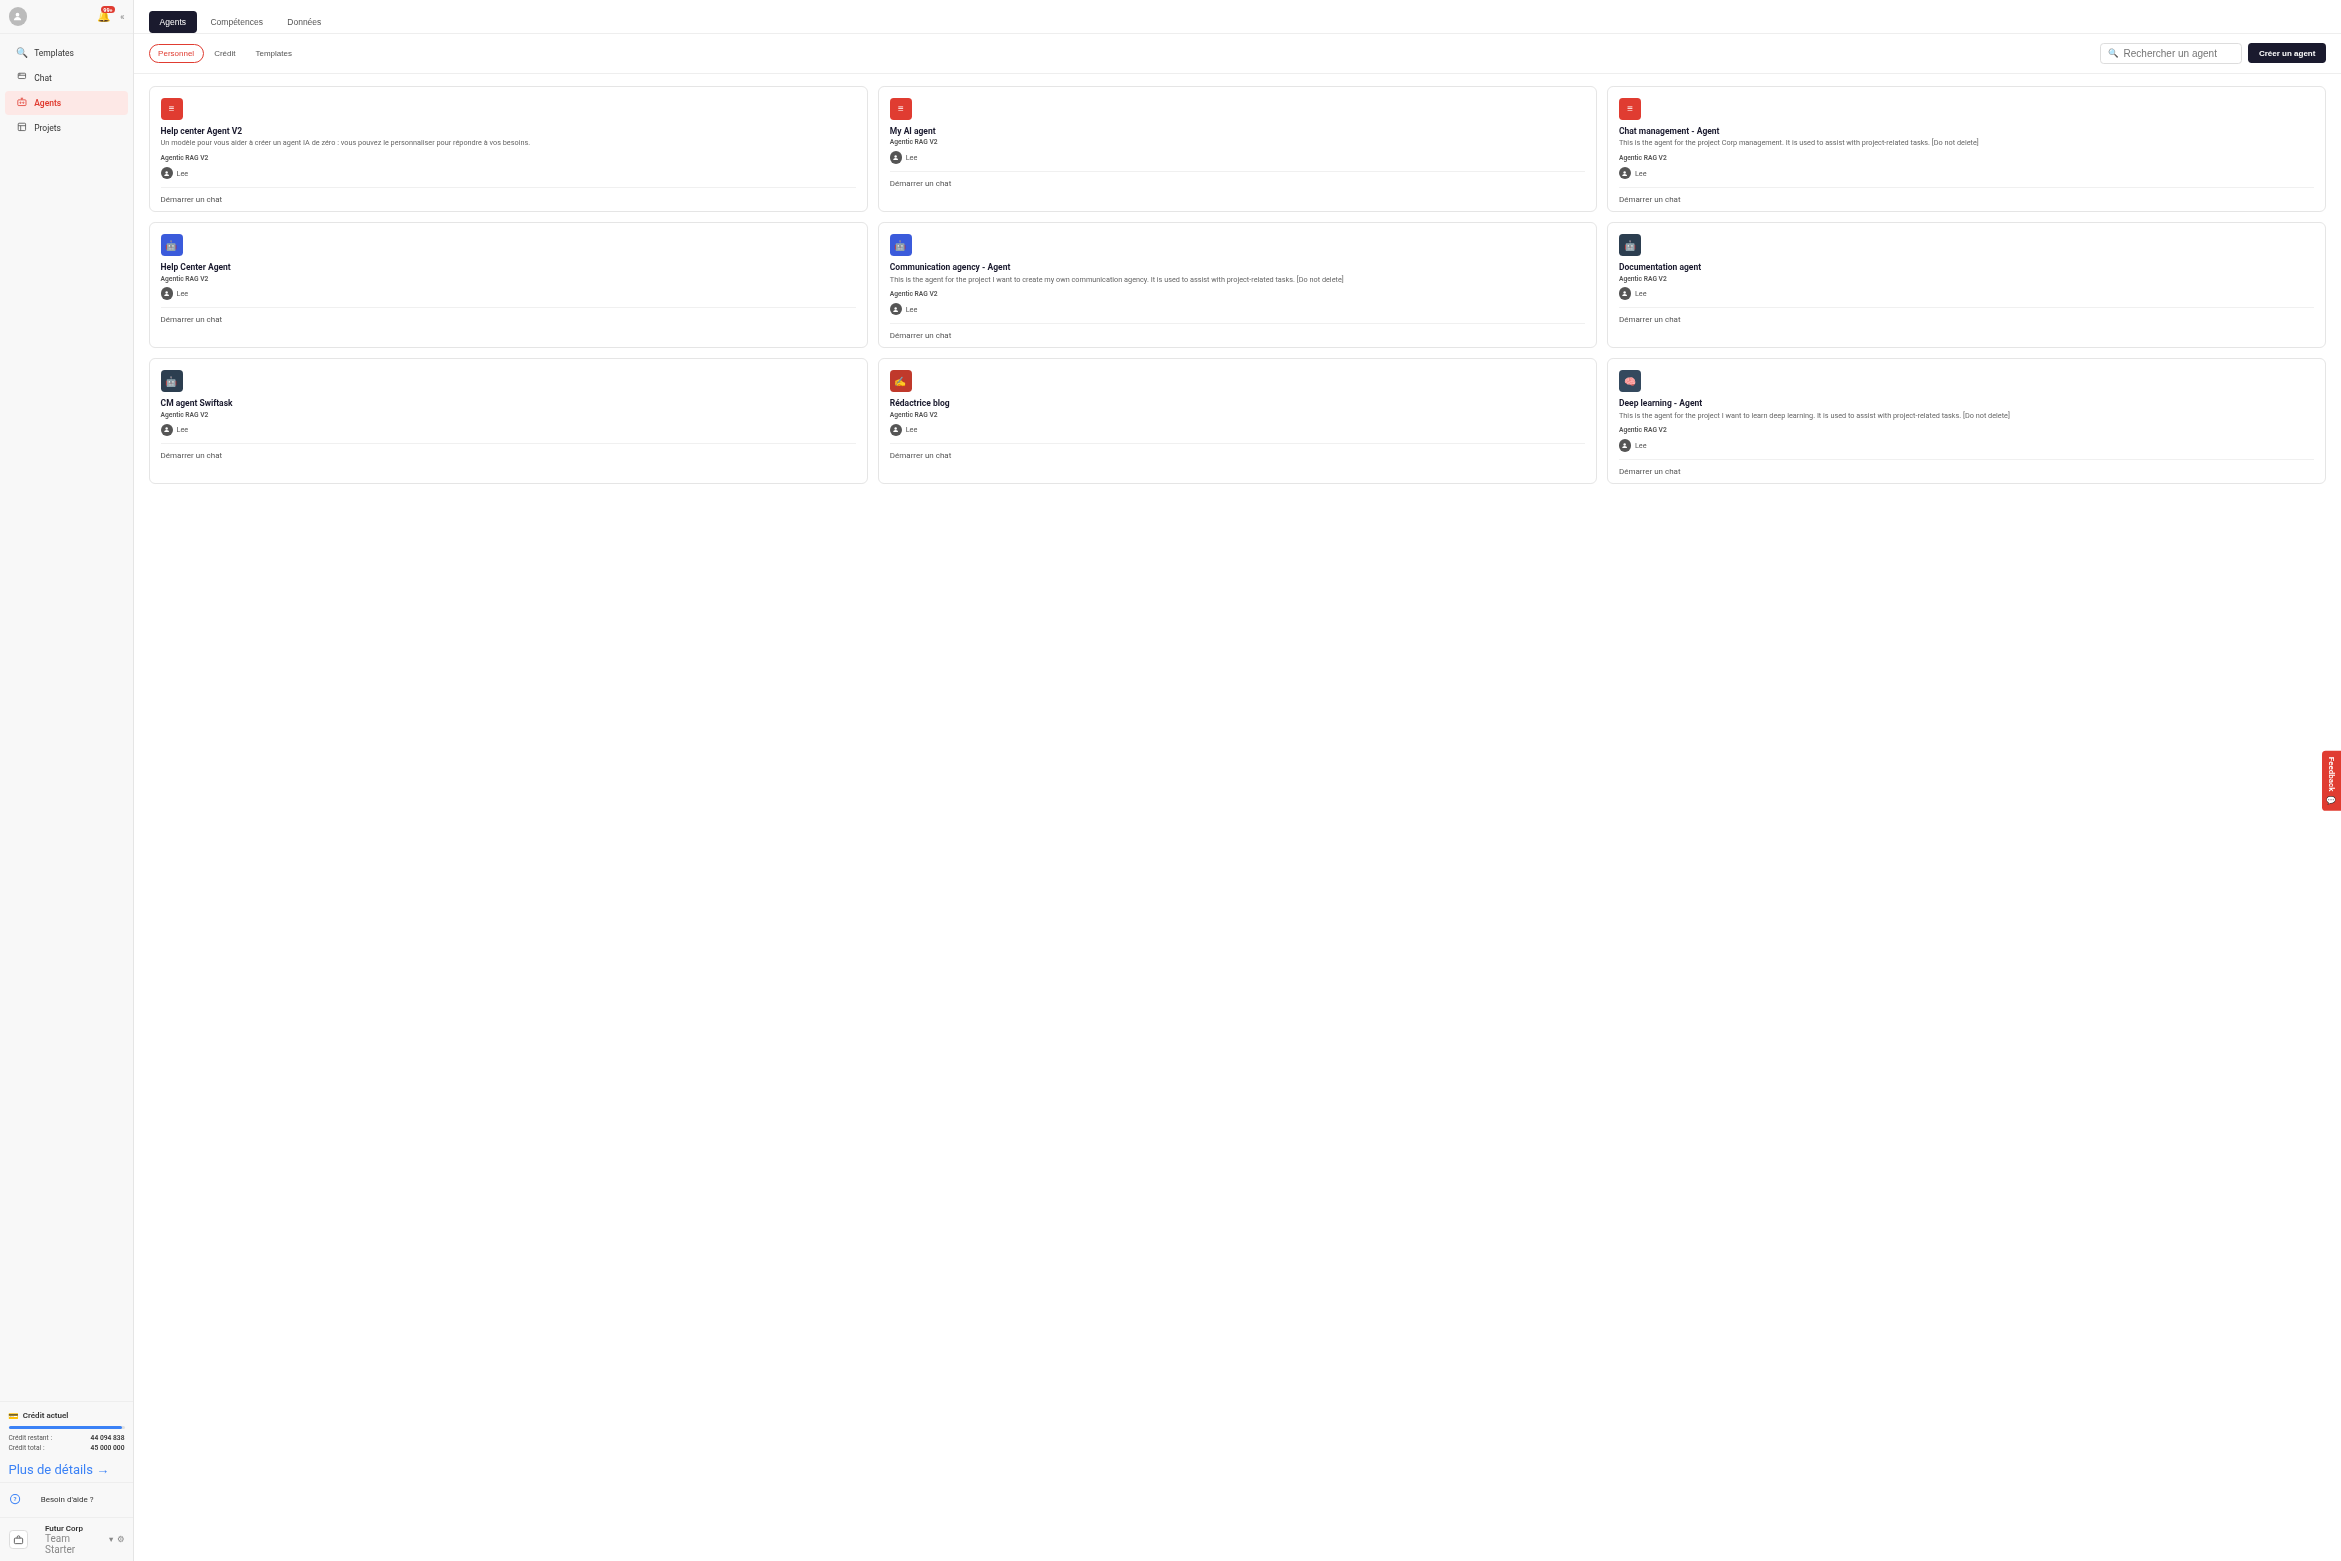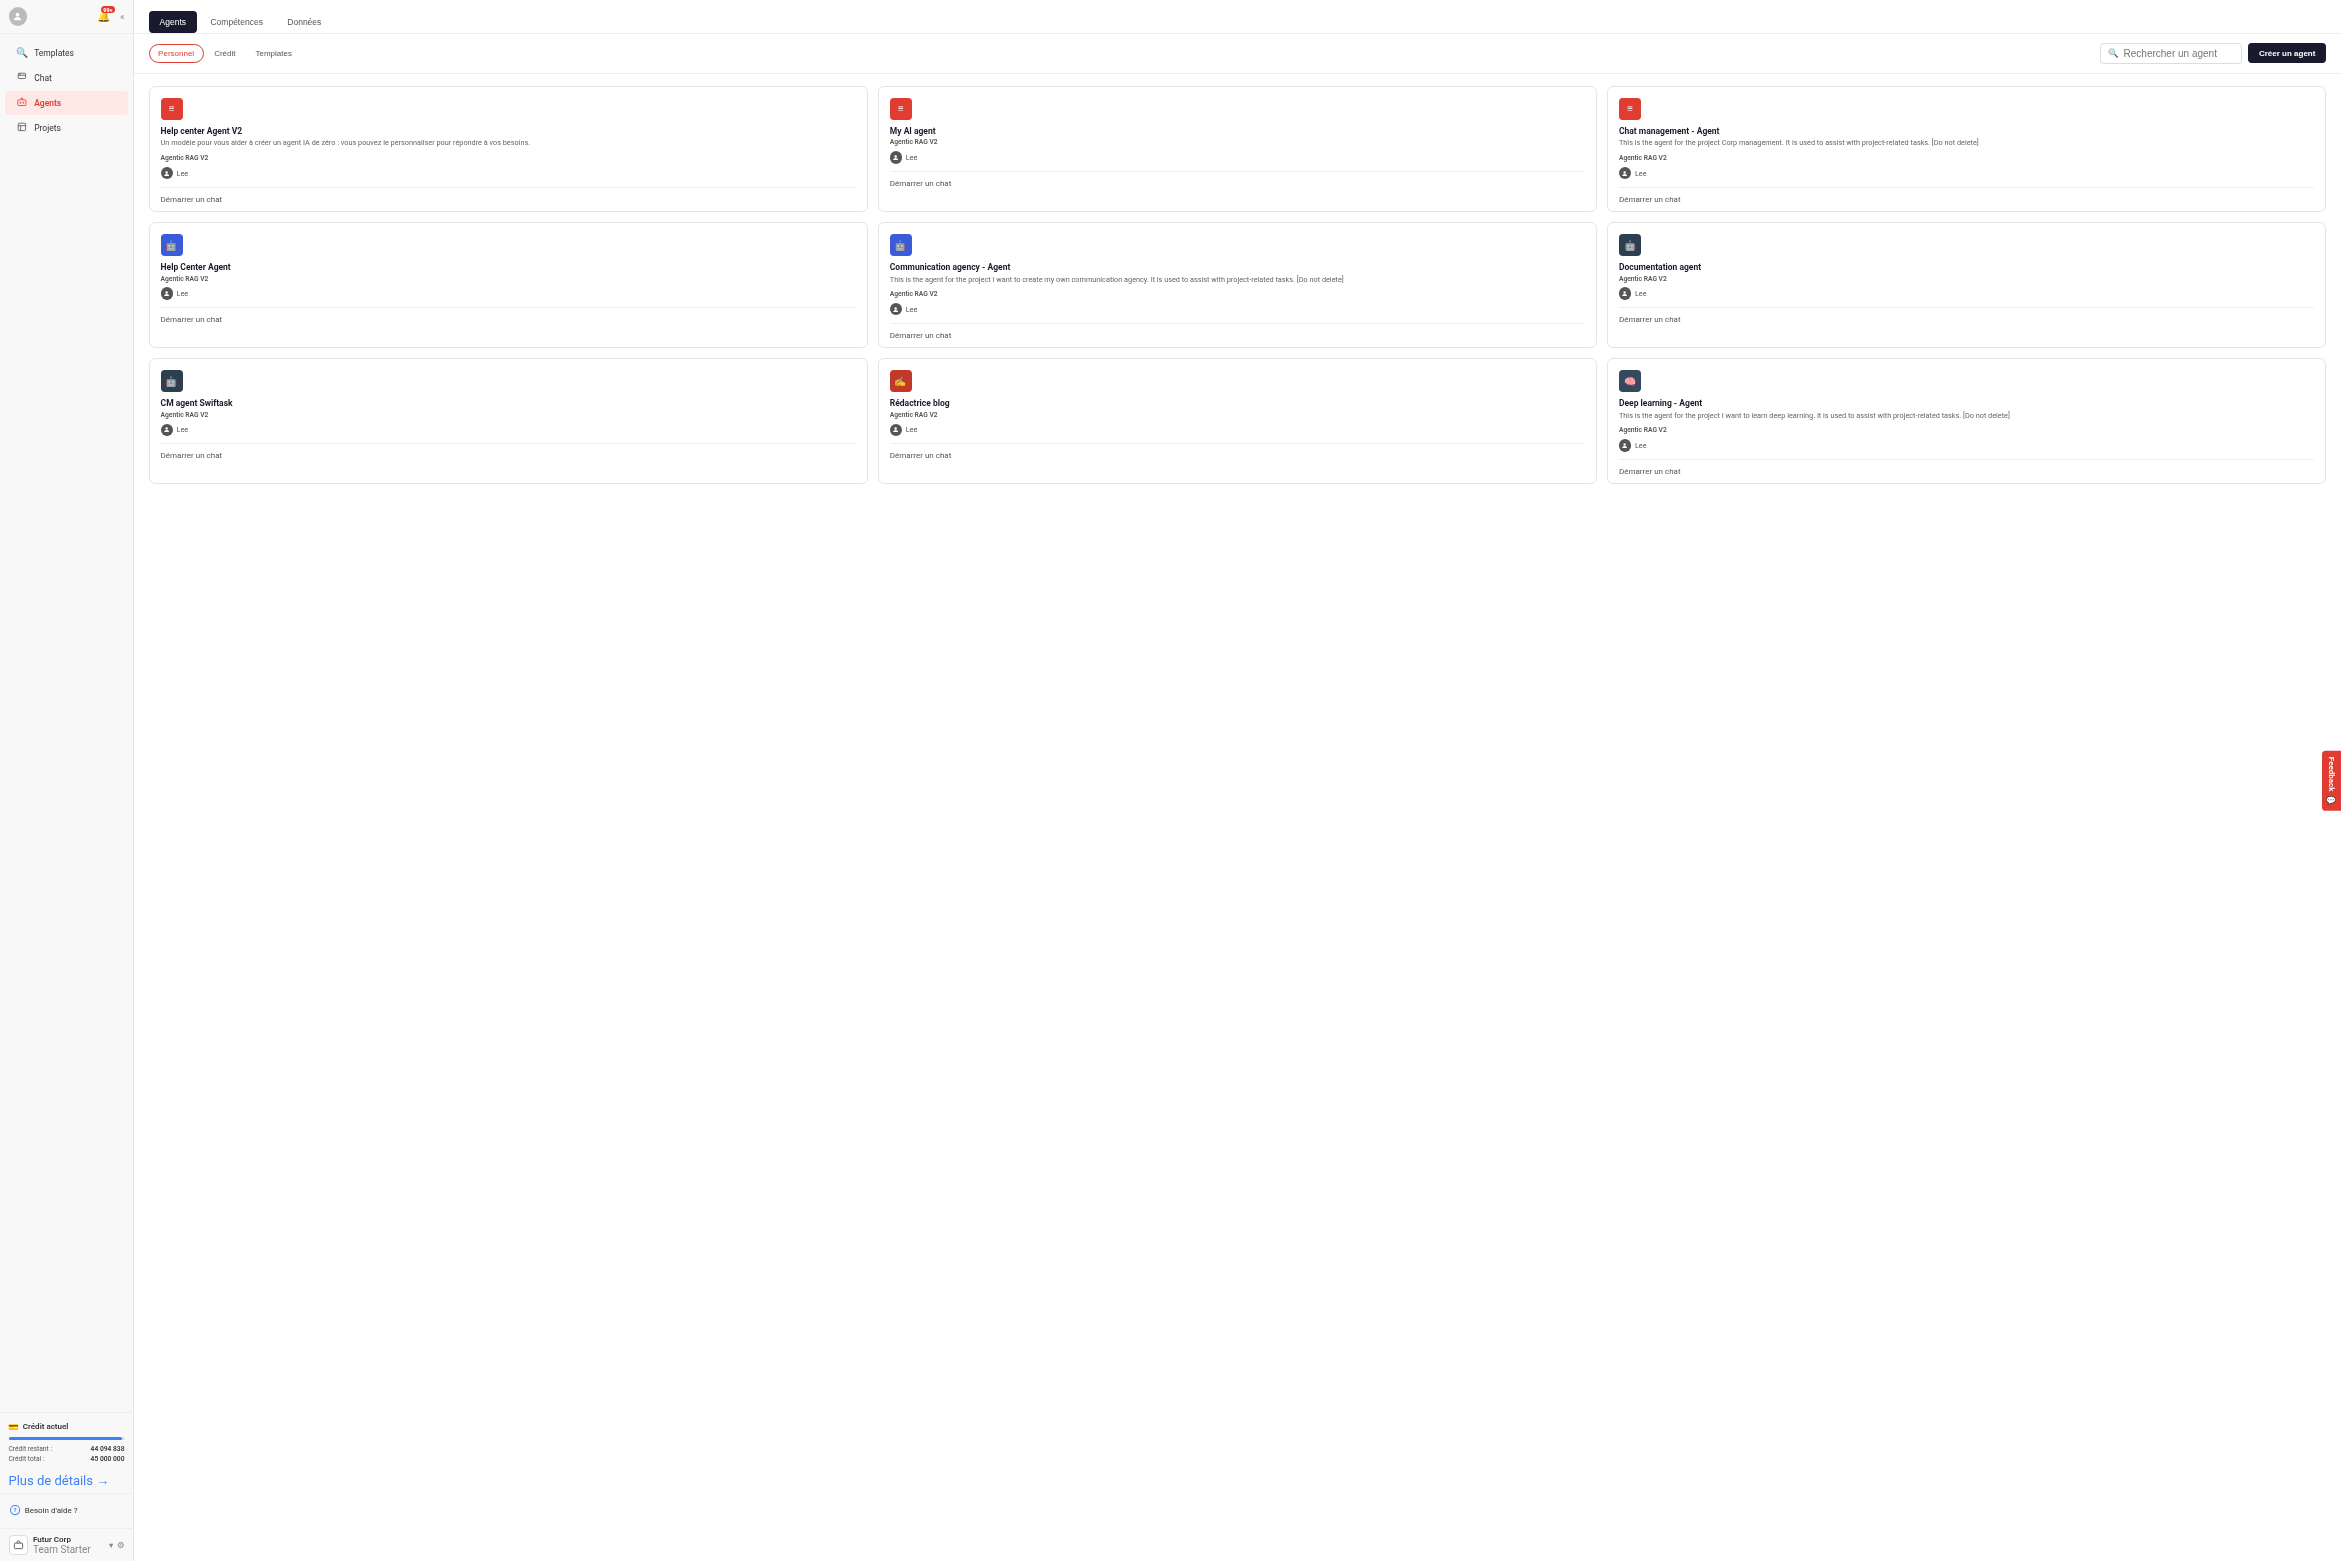--- a/index.html
+++ b/index.html
@@ -55,27 +55,27 @@
     .credit-bar-bg { width: 100%; height: 3.7px; background: #e0e0e0; border-radius: 1.8px; margin-bottom: 4.9px; }
     .credit-bar-fill { height: 3.7px; background: #3b82f6; border-radius: 1.8px; }
     .credit-row { display: flex; justify-content: space-between; font-size: 6.7px; color: #555; margin-bottom: 1.8px; }
     .credit-val { font-weight: 600; color: #333; }
     .credit-link { font-size: 13px; color: #3b82f6; cursor: pointer; margin-top: 10px; }
 
     .help-section {
       padding: 6.1px 8.5px;
       border-top: 0.6px solid #eee;
     }
-    .help-item { display: flex; align-items: center; gap: 4px; font-size: 8px; color: #333; cursor: pointer; padding: 3.7px 0; }
+    .help-item { display: flex; align-items: center; gap: 20px; font-size: 8px; color: #333; cursor: pointer; padding: 3.7px 0; }
     .help-icon { font-size: 9.8px; color: #555; }
 
     .org-section {
       padding: 6.1px 8.5px;
       border-top: 0.6px solid #eee;
-      display: flex; align-items: center; gap: 5px;
+      display: flex; align-items: center; gap: 17px;
     }
     .org-icon-box { width: 19.5px; height: 19.5px; background: #fff; border: 0.6px solid #ddd; border-radius: 3.7px; display: flex; align-items: center; justify-content: center; font-size: 9.8px; }
     .org-info { flex: 1; }
     .org-name { font-size: 8px; font-weight: 600; color: #333; }
     .org-sub { font-size: 10px; color: #888; }
     .org-actions { display: flex; gap: 3.7px; }
     .org-action-btn { color: #888; font-size: 8.5px; cursor: pointer; }
 
     
     .main {

